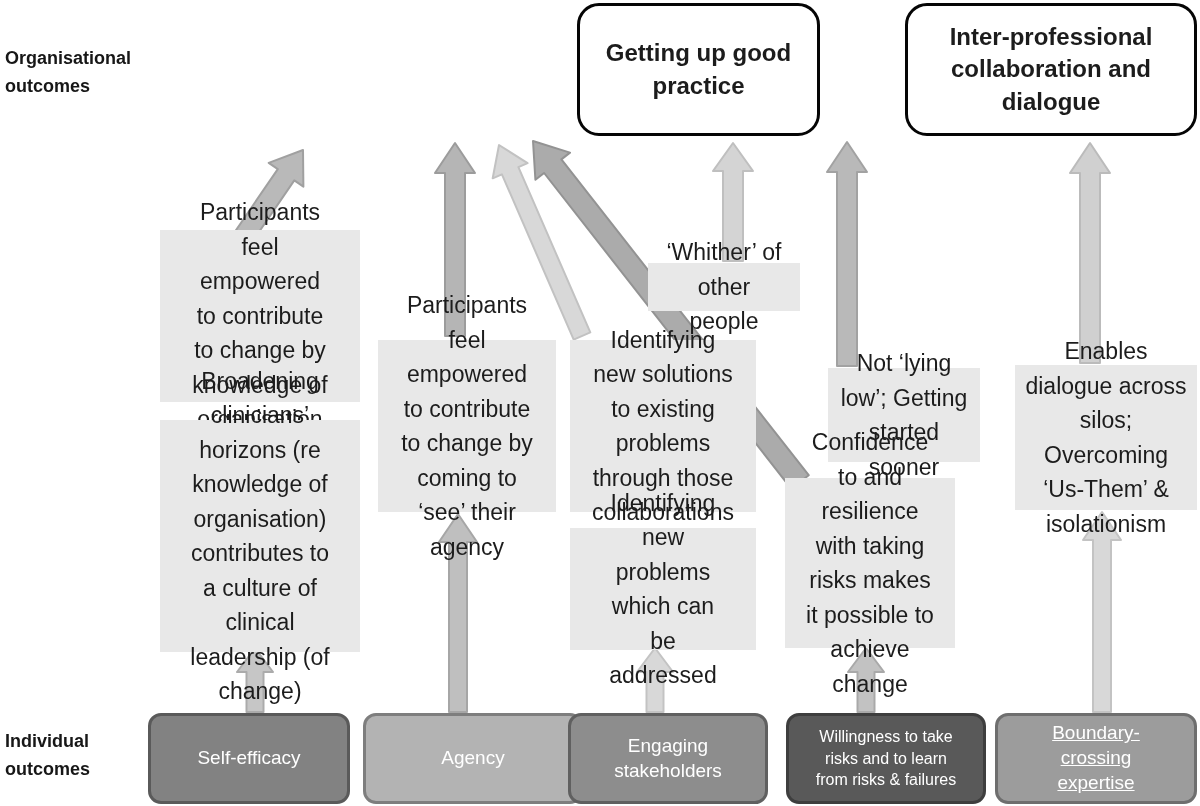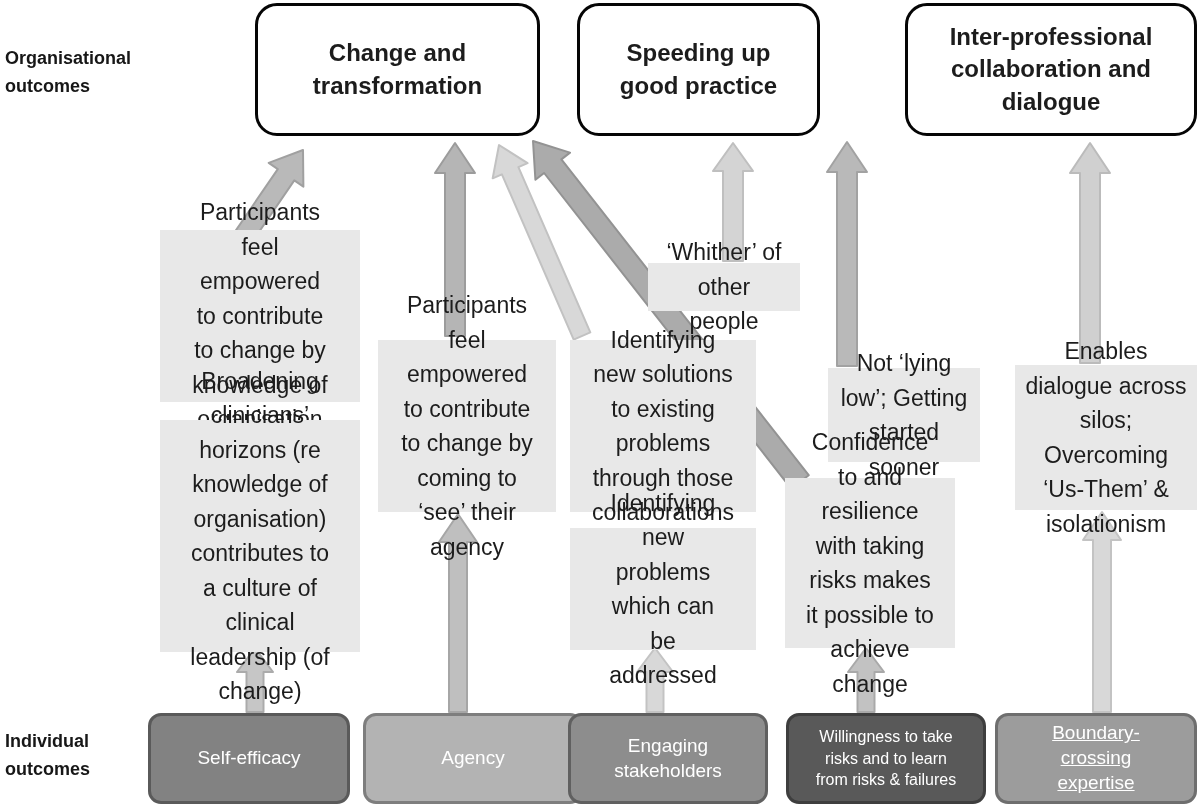--- a/index.html
+++ b/index.html
@@ -46,22 +46,21 @@
       <polygon points="263.5,712.0 263.5,672.0 273.0,672.0 255.0,648.0 237.0,672.0 246.5,672.0 246.5,712.0" fill="#c6c6c6" stroke="#ababab" stroke-width="2" stroke-linejoin="round"></polygon>
       <polygon points="467.0,712.0 467.0,542.0 477.0,542.0 458.0,514.0 439.0,542.0 449.0,542.0 449.0,712.0" fill="#bfbfbf" stroke="#a6a6a6" stroke-width="2" stroke-linejoin="round"></polygon>
       <polygon points="663.5,712.0 663.5,672.0 673.0,672.0 655.0,648.0 637.0,672.0 646.5,672.0 646.5,712.0" fill="#d8d8d8" stroke="#c3c3c3" stroke-width="2" stroke-linejoin="round"></polygon>
       <polygon points="874.5,712.0 874.5,672.0 884.0,672.0 866.0,648.0 848.0,672.0 857.5,672.0 857.5,712.0" fill="#c2c2c2" stroke="#a9a9a9" stroke-width="2" stroke-linejoin="round"></polygon>
       <polygon points="1111.0,712.0 1111.0,540.0 1121.0,540.0 1102.0,512.0 1083.0,540.0 1093.0,540.0 1093.0,712.0" fill="#d8d8d8" stroke="#c3c3c3" stroke-width="2" stroke-linejoin="round"></polygon>
     </svg>
 
   <div class="row-label" style="left:5px;top:45px;width:160px;">Organisational outcomes</div>
   <div class="row-label" style="left:5px;top:728px;width:150px;">Individual outcomes</div>
 
-  <div class="outcome-box" style="left:255px;top:3px;width:285px;height:133px;padding:0 18px;">Change and transformation</div>
-  <div class="outcome-box" style="left:577px;top:3px;width:243px;height:133px;padding:0 16px;">Speeding up good practice</div>
+  <div class="outcome-box" style="left:577px;top:3px;width:243px;height:133px;padding:0 16px;">Getting up good practice</div>
   <div class="outcome-box" style="left:905px;top:3px;width:292px;height:133px;padding:0 26px;">Inter-professional collaboration and dialogue</div>
 
   <div class="mech-box" style="left:160px;top:230px;width:200px;height:172px;padding:0 30px;">Participants feel empowered to contribute to change by knowledge of organisation</div>
   <div class="mech-box" style="left:160px;top:420px;width:200px;height:232px;padding:0 30px;">Broadening clinicians’ horizons (re knowledge of organisation) contributes to a culture of clinical leadership (of change)</div>
   <div class="mech-box" style="left:378px;top:340px;width:178px;height:172px;padding:0 18px;">Participants feel empowered to contribute to change by coming to ‘see’ their agency</div>
   <div class="mech-box" style="left:570px;top:340px;width:186px;height:172px;padding:0 22px;">Identifying new solutions to existing problems through those collaborations</div>
   <div class="mech-box" style="left:648px;top:263px;width:152px;height:48px;padding:0 14px;">‘Whither’ of other people</div>
   <div class="mech-box" style="left:570px;top:528px;width:186px;height:122px;padding:0 26px;">Identifying new problems which can be addressed</div>
   <div class="mech-box" style="left:828px;top:368px;width:152px;height:94px;padding:0 8px;">Not ‘lying low’; Getting started sooner</div>
   <div class="mech-box" style="left:785px;top:478px;width:170px;height:170px;padding:0 18px;">Confidence to and resilience with taking risks makes it possible to achieve change</div>

